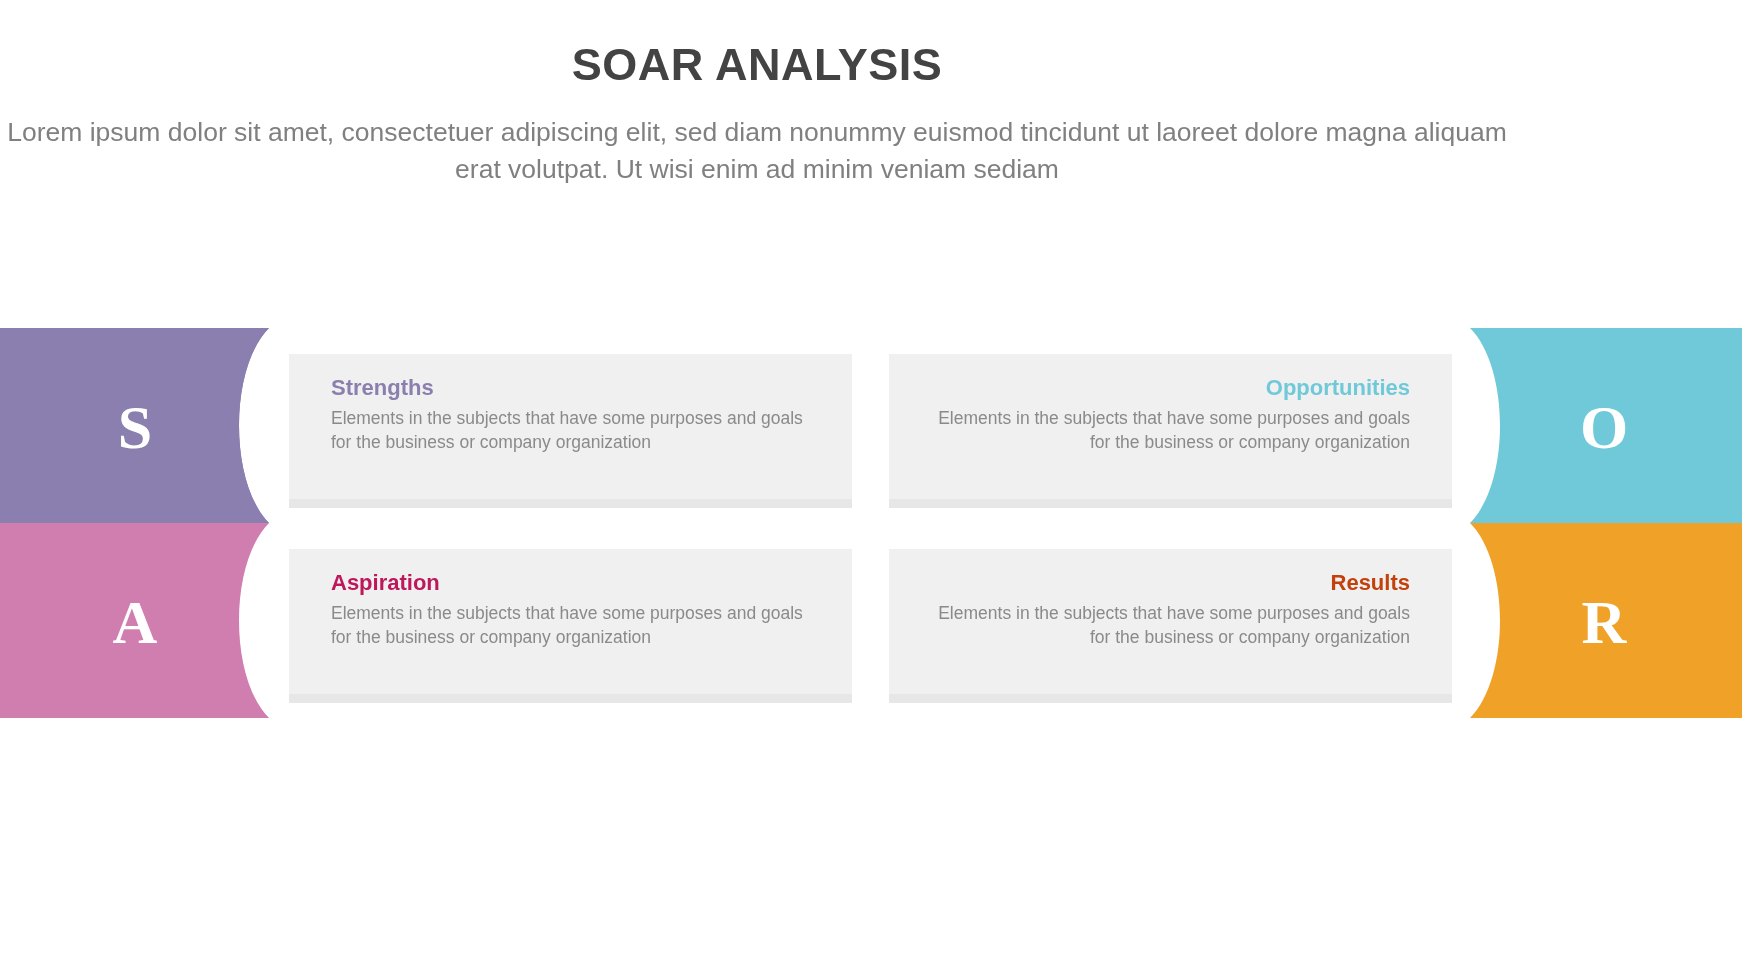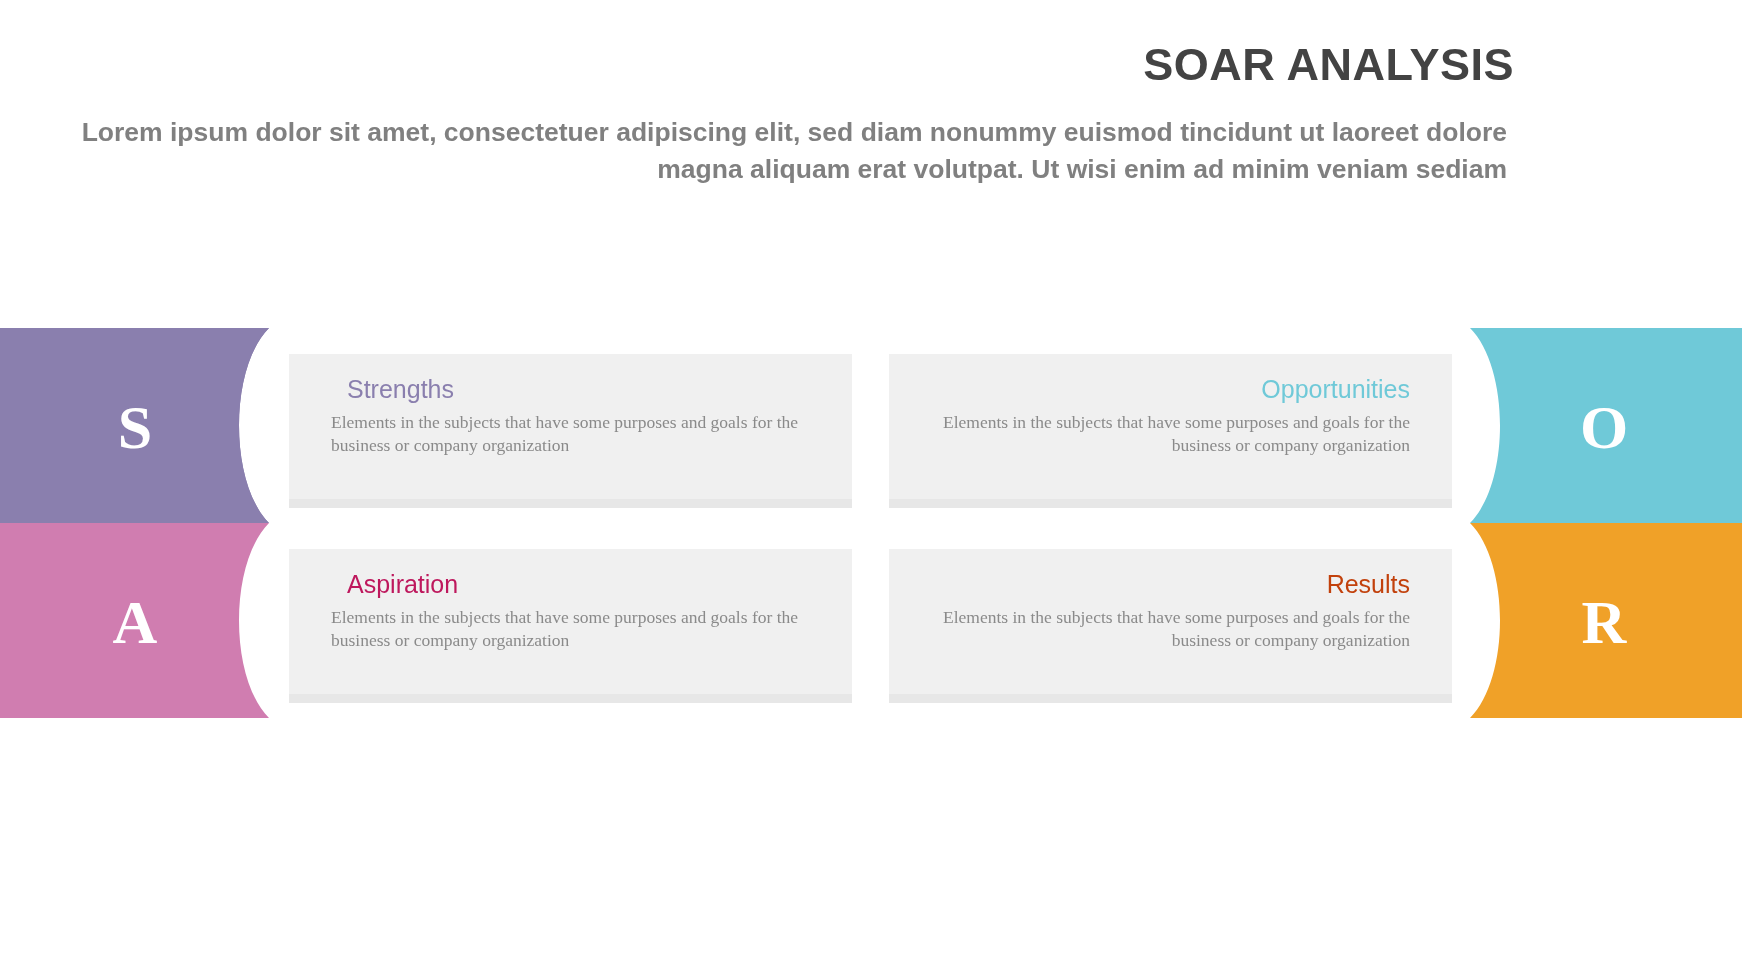--- a/index.html
+++ b/index.html
@@ -20,37 +20,37 @@
     width: 1742px;
     height: 980px;
   }
 
   
   .header {
     position: absolute;
     top: 40px;
     left: 0;
     width: 1514px;
-    text-align: right;
+    text-align: center;
   }
   .title {
     font-size: 45px;
     font-weight: bold;
     color: #434343;
     letter-spacing: 0.5px;
     margin: 0;
     line-height: 1.1;
   }
   .subtitle {
     margin: 24px auto 0 auto;
     width: 1500px;
     font-size: 26.5px;
     color: #808080;
     line-height: 1.42;
-    font-weight: 700;
+    font-weight: 400;
   }
 
   
   .diagram {
     position: absolute;
     top: 340px;
     left: 0;
     width: 1742px;
     height: 420px;
   }
@@ -88,32 +88,31 @@
     text-align: left;
   }
   .panel-right {
     left: 889px;
     width: 563px;
     padding: 22px 42px 0 26px;
     text-align: right;
   }
 
   .panel-title {
-    font-size: 25px;
-    font-weight: normal;
-    margin: 0 0 7px 16px;
+    font-size: 22px;
+    font-weight: bold;
+    margin: 0 0 7px 0;
     line-height: 1.1;
   }
   .panel-desc {
     font-size: 17.5px;
     color: #8a8a8a;
     line-height: 1.35;
     margin: 0;
     font-weight: 400;
-    font-family: Liberation Serif, serif;
   }
 
   
   .shield {
     position: absolute;
     top: -12px;
     width: 290px;
     height: 195px;
   }
   .shield svg {

